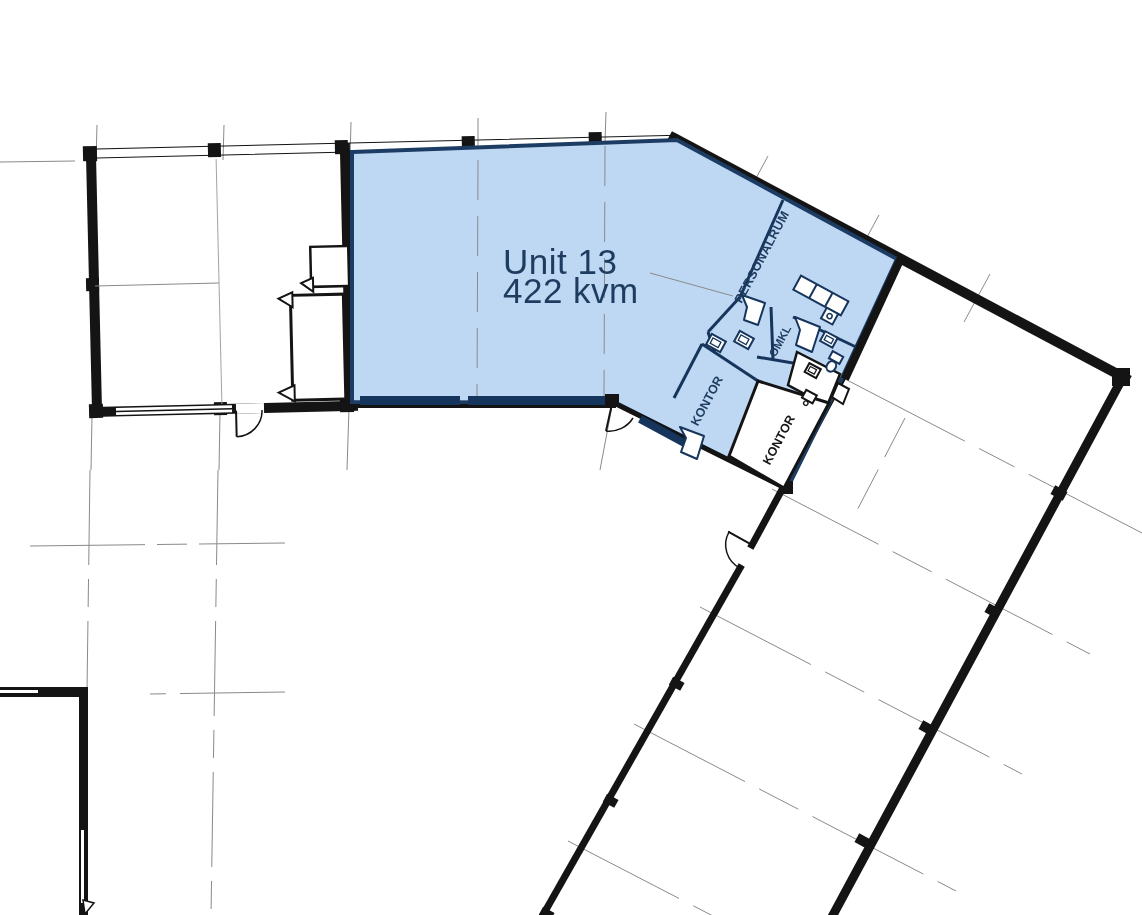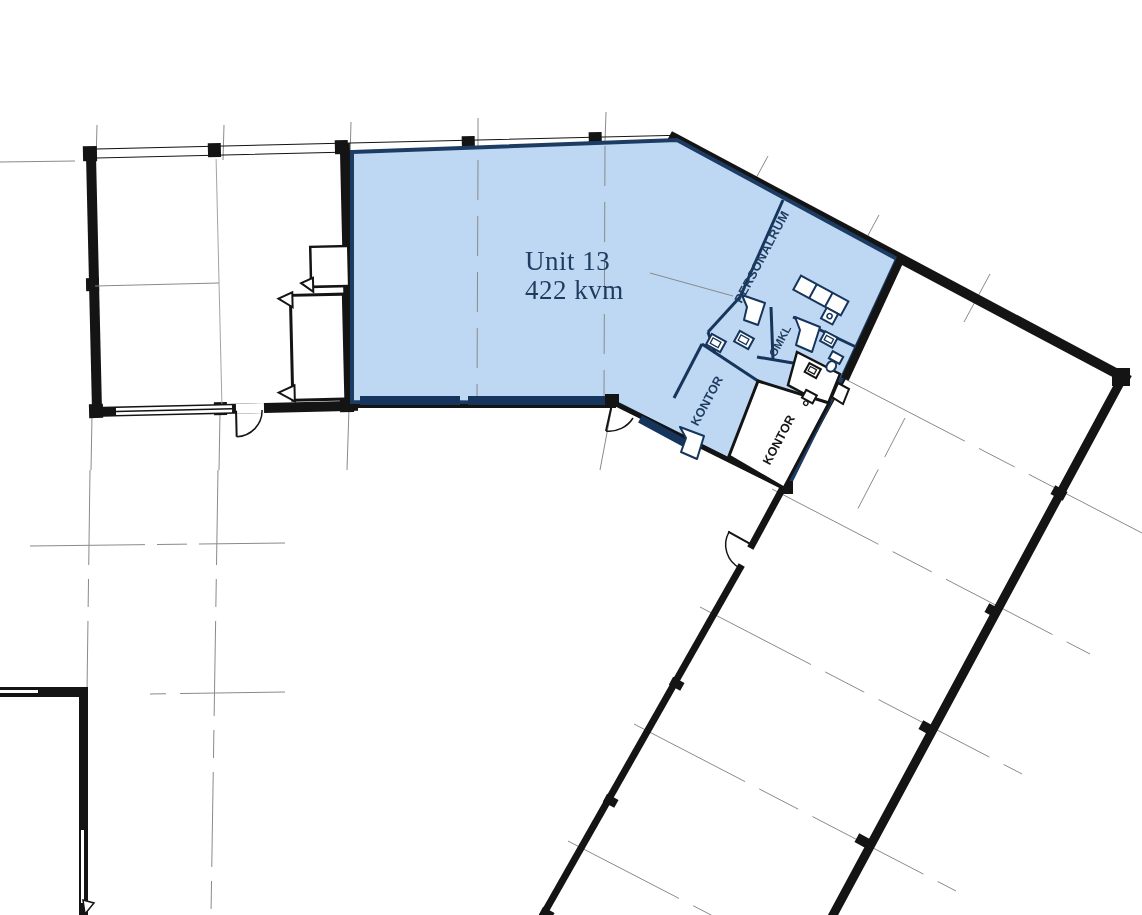--- a/index.html
+++ b/index.html
@@ -1,21 +1,21 @@
 <!DOCTYPE html>
 <html><head>
 <meta charset="utf-8">
 <style>
   html,body{margin:0;padding:0;background:#ffffff;}
   #stage{position:relative;width:1142px;height:915px;background:#ffffff;overflow:hidden;
          font-family:"Liberation Sans", sans-serif;}
   #plan-svg{position:absolute;left:0;top:0;}
   .lbl{position:absolute;color:#1e3c5f;white-space:nowrap;}
-  #unit-label{left:525px;top:247px;font-size:27px;line-height:29px;font-weight:400;
-              letter-spacing:0.5px;font-family:Liberation Serif, serif;}
+  #unit-label{left:503px;top:247px;font-size:35px;line-height:29px;font-weight:400;
+              letter-spacing:0.5px;}
   .room-lbl{transform:translate(-50%,-50%) rotate(-62deg);font-weight:700;}
   #lbl-personalrum{left:762px;top:257px;font-size:12.5px;letter-spacing:0.4px;}
   #lbl-omkl{left:780px;top:341px;font-size:11.5px;}
   #lbl-kontor-blue{left:707px;top:401px;font-size:12.5px;}
   #lbl-kontor-white{left:779px;top:440px;font-size:12.5px;color:#161616;}
   svg .wall{stroke:#141414;fill:none;}
   svg .grid{stroke:#8a8a8a;stroke-width:1;fill:none;}
   svg .iwall{stroke:#16355c;stroke-width:3;fill:none;}
   svg .fix{stroke:#16355c;stroke-width:2;fill:#ffffff;}
   svg .fixk{stroke:#141414;stroke-width:2;fill:#ffffff;}

